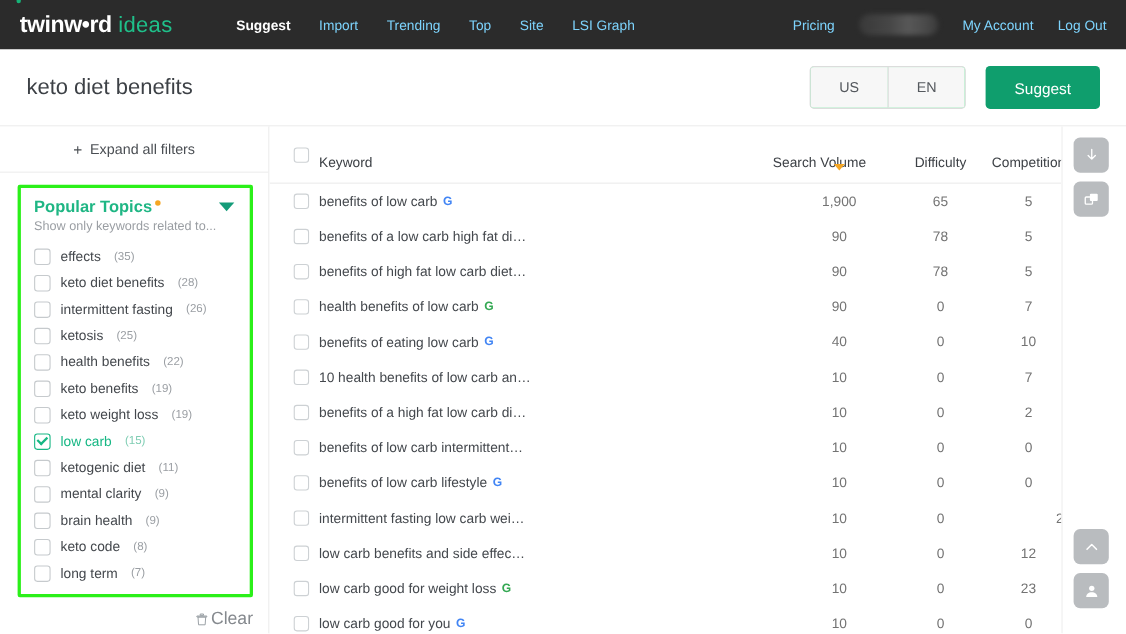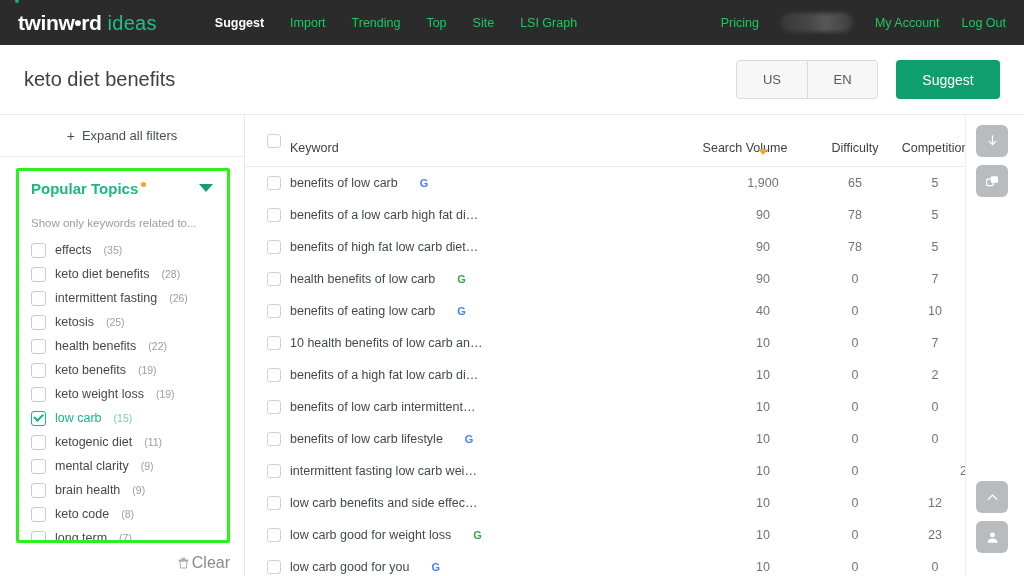--- a/index.html
+++ b/index.html
@@ -40,21 +40,21 @@
     font-weight: 400;
     letter-spacing: 0.3px;
   }
   .nav-links {
     display: flex;
     align-items: center;
     gap: 26px;
     margin-left: 58px;
   }
   .nav-link {
-    color: #22c55e;
+    color: #7dd3fc;
     font-size: 12.5px;
     text-decoration: none;
     white-space: nowrap;
   }
   .nav-link.active { color: #ffffff; font-weight: 700; }
   .nav-right {
     position: absolute;
     right: 18px; top: 0;
     height: 45px;
     display: flex;
@@ -145,21 +145,21 @@
     border: 3px solid #2bf019;
     border-radius: 2px;
     height: 375px;
     padding: 9px 12px 6px 12px;
     position: relative;
     overflow: hidden;
   }
   .topics-head {
     display: flex; align-items: center;
     position: relative;
-    margin-bottom: 20px;
+    margin-bottom: 3px;
   }
   .topics-title {
     color: #1fb684;
     font-size: 15px;
     font-weight: 700;
   }
   .topics-dot {
     width: 5px; height: 5px;
     border-radius: 50%;
     background: #f5a623;
@@ -247,21 +247,21 @@
     border: 1px solid #cdd1d4;
     border-radius: 3px;
     background: #fff;
     flex-shrink: 0;
     cursor: pointer;
   }
   .kw {
     position: absolute; left: 45px;
     font-size: 12.5px; color: #44484d;
     white-space: nowrap;
-    display: flex; align-items: center; gap: 22px;
+    display: flex; align-items: center; gap: 5px;
   }
   .g-ic { font-size: 11px; font-weight: 700; line-height: 1; }
   .cell-num {
     position: absolute;
     font-size: 12.5px; color: #737373;
     text-align: center;
     transform: translateX(-50%);
   }
 
   

